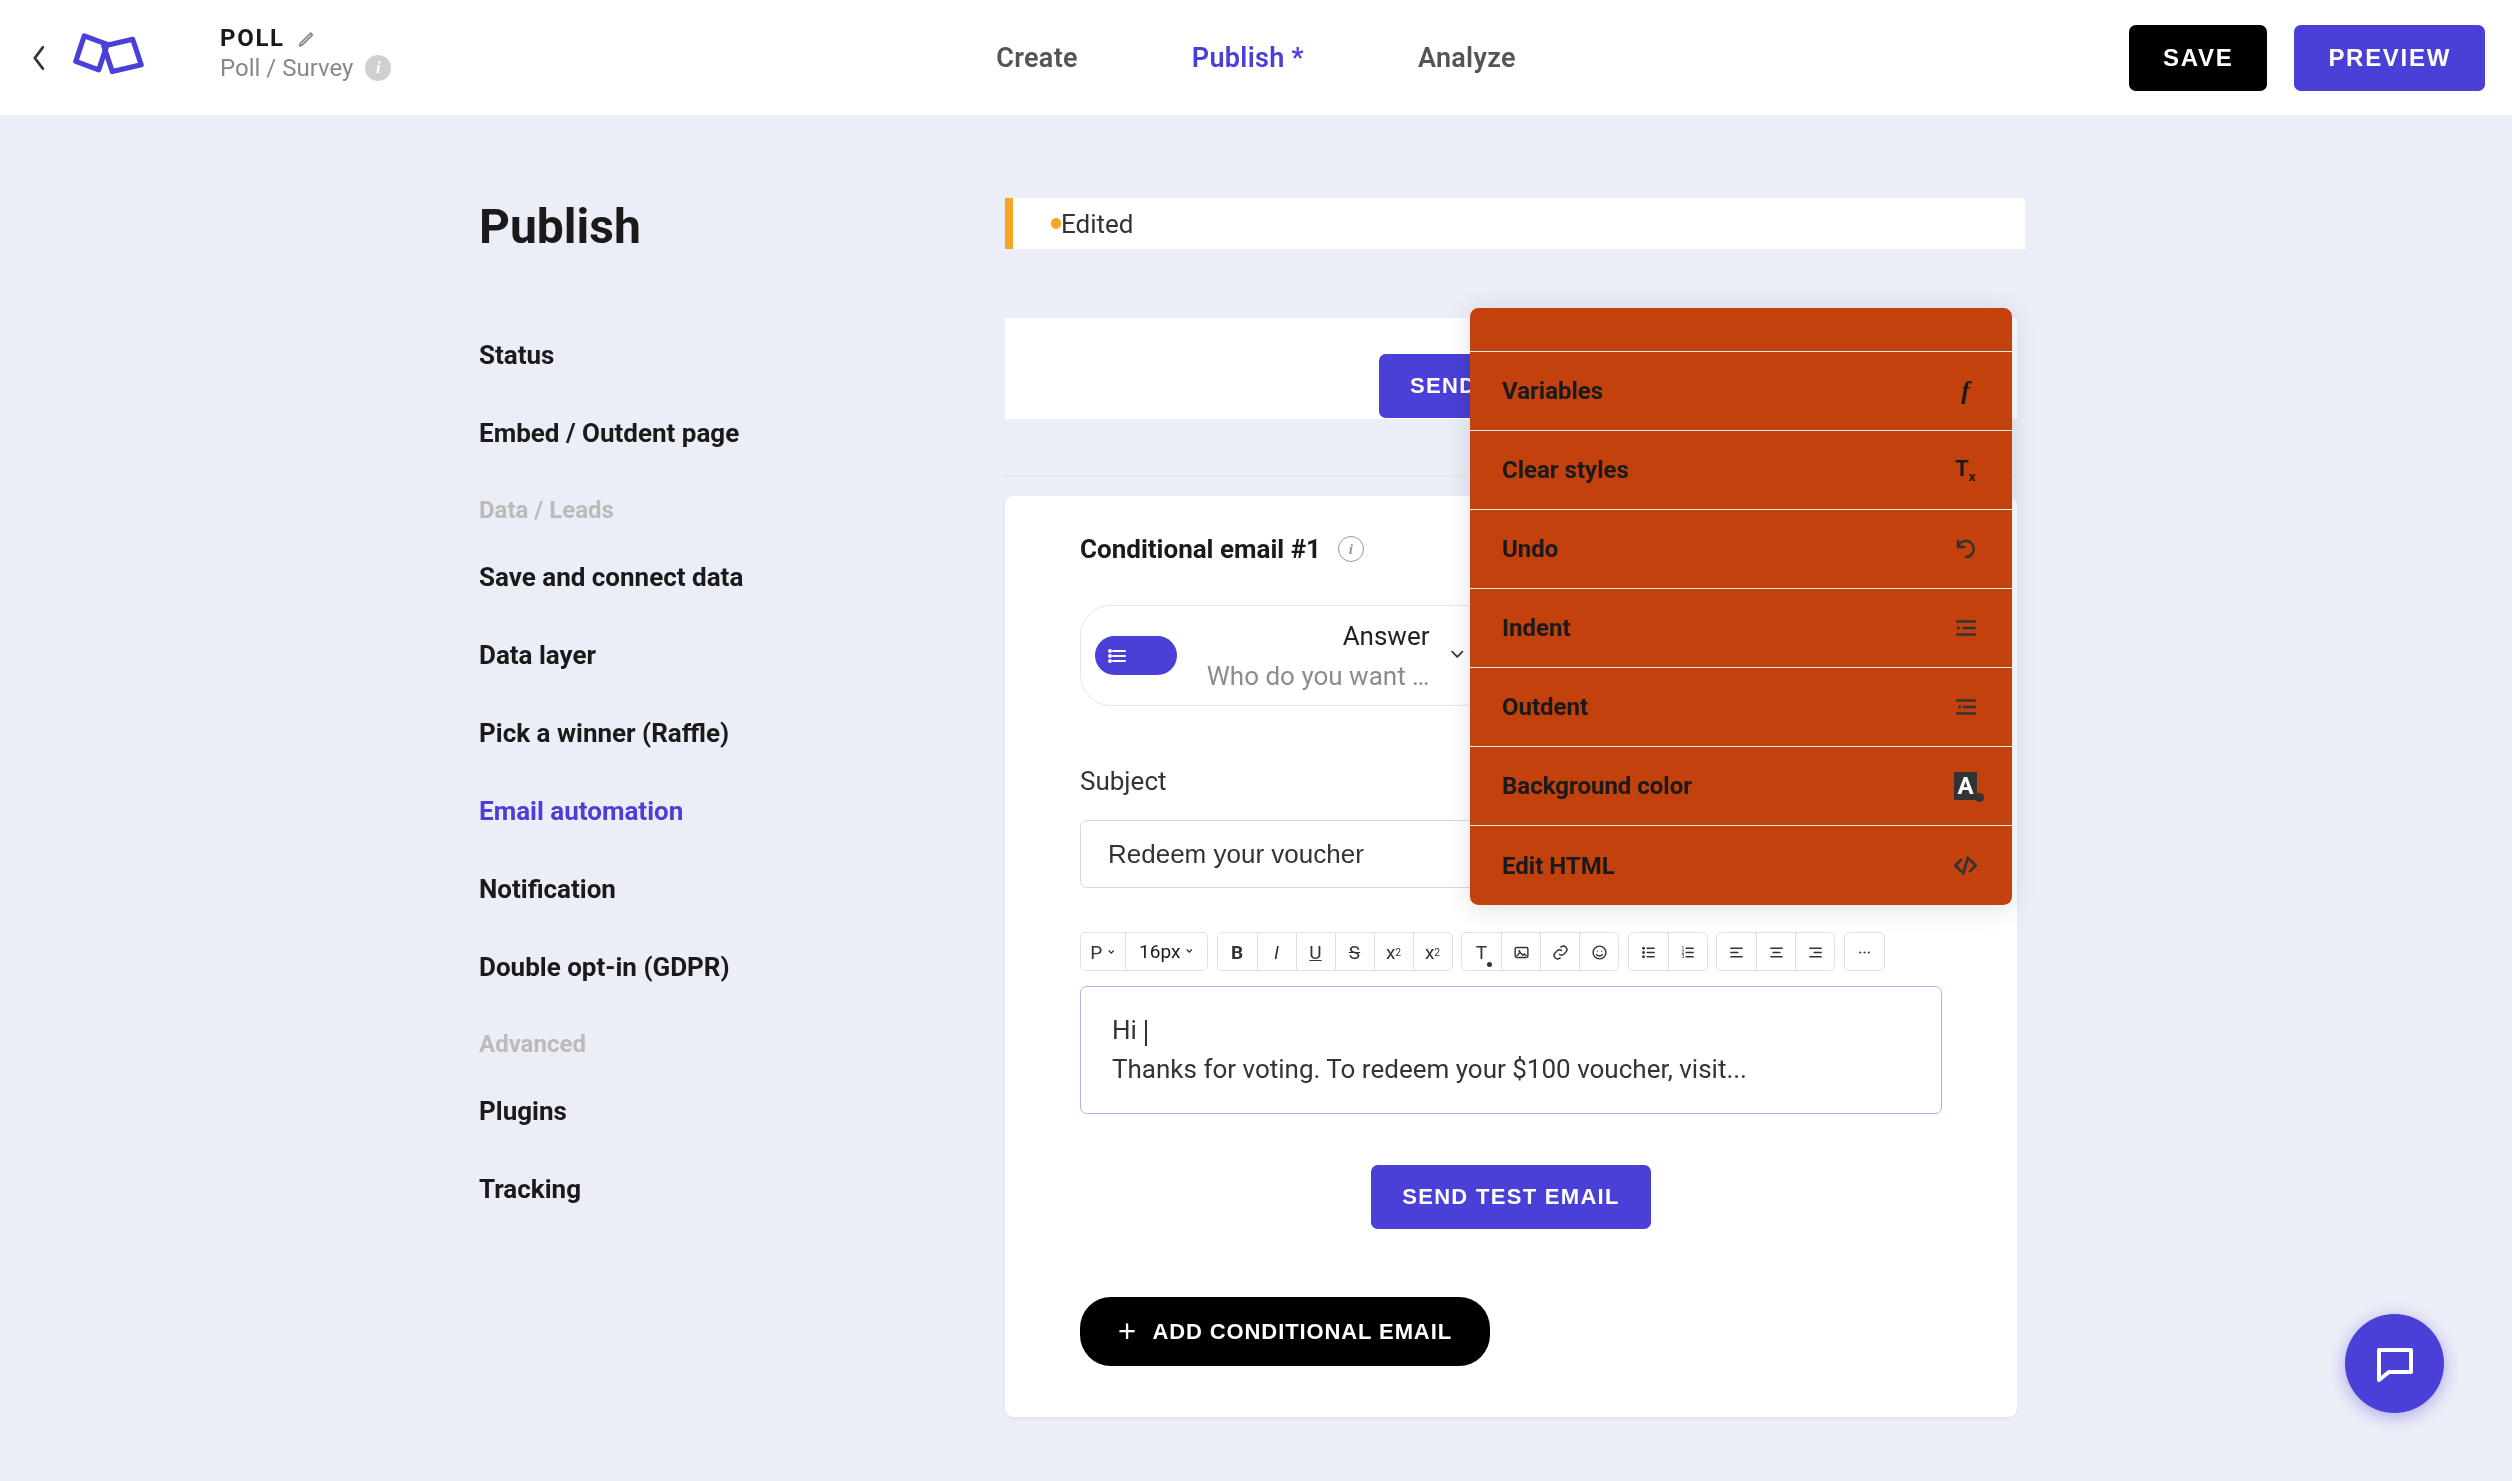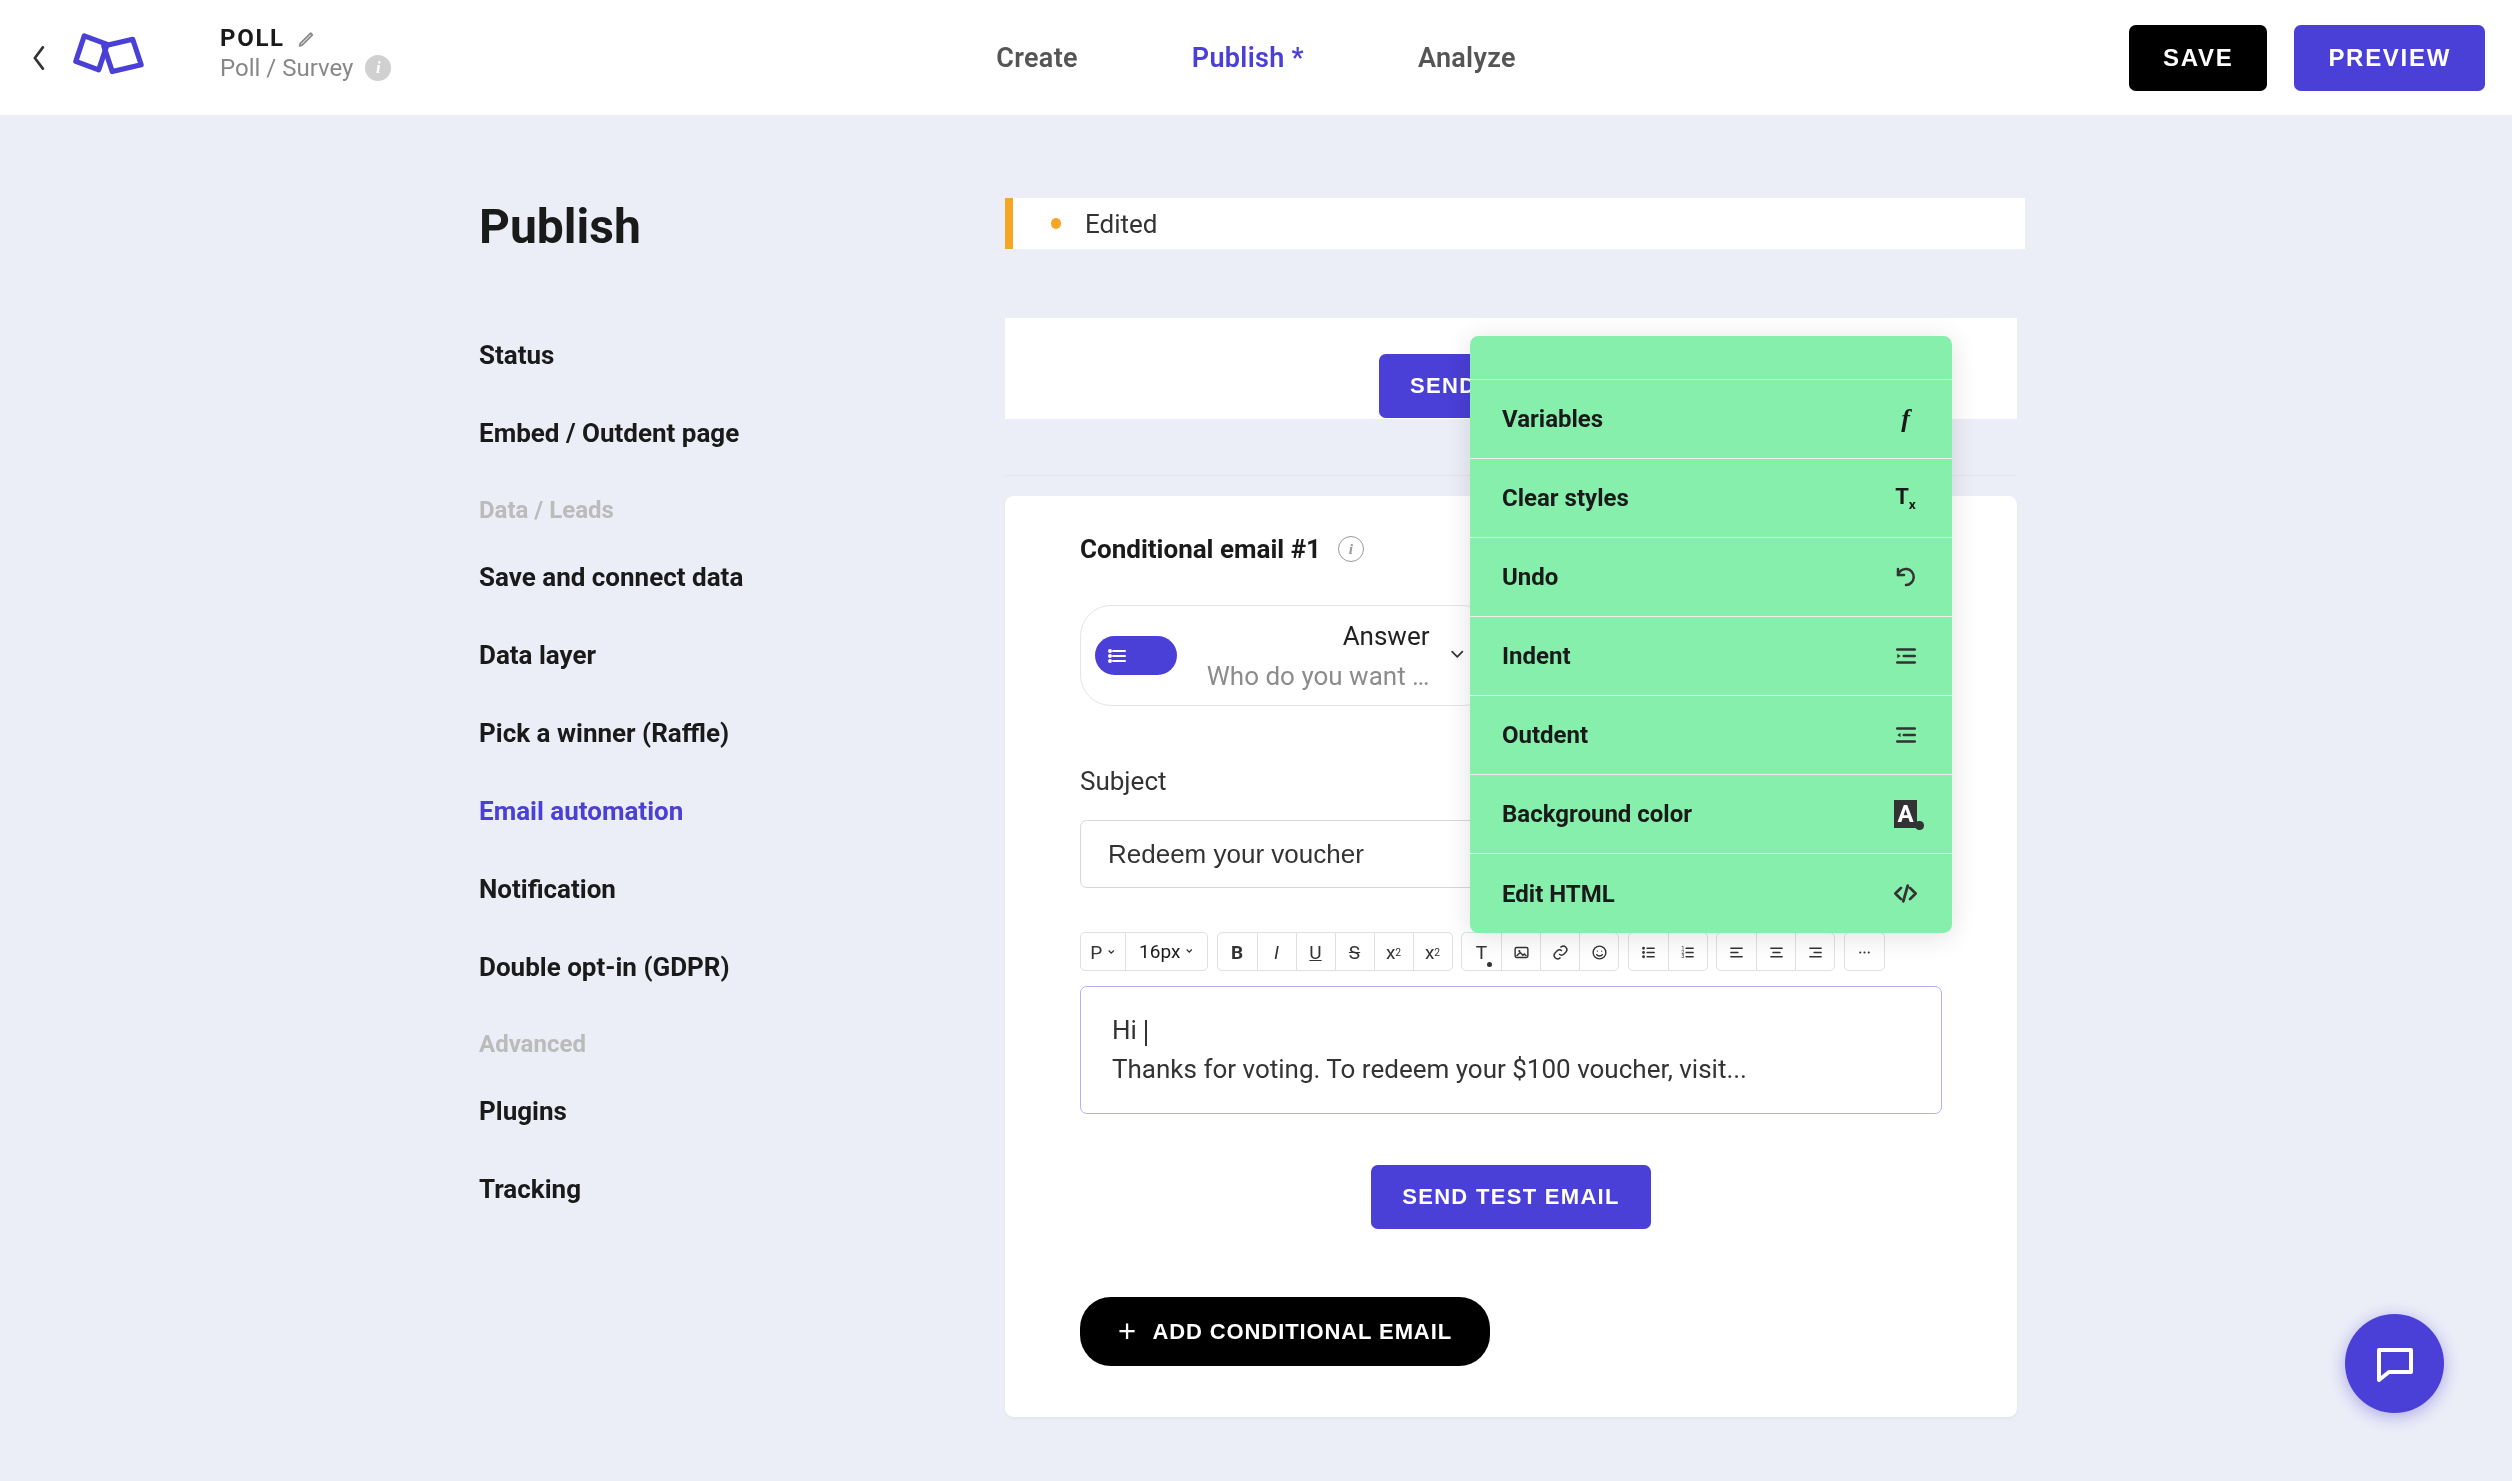--- a/index.html
+++ b/index.html
@@ -21,21 +21,21 @@
 .top-actions { position: absolute; right: 27px; display: flex; gap: 27px; }
 .btn { padding: 19px 34px; border-radius: 6.8px; font-size: 24px; font-weight: 700; letter-spacing: 1.7px; cursor: pointer; border: none; }
 .btn-dark { background: #000; color: #fff; }
 .btn-primary { background: #4a3fd6; color: #fff; }
 .main { display: flex; padding: 82px 0 0 0; position: relative; }
 .sidebar { width: 461px; margin-left: 479px; }
 .page-h1 { font-size: 48px; font-weight: 700; margin-bottom: 85px; }
 .side-link { font-size: 26px; font-weight: 700; margin-bottom: 48px; cursor: pointer; display: block; color: #1a1a1a; }
 .side-link.active { color: #4a3fd6; }
 .side-cat { font-size: 24px; font-weight: 700; color: #bbb; margin-bottom: 38px; margin-top: 24px; }
-.status-bar { position: absolute; left: 1005px; top: 198px; width: 1020px; height: 51px; background: #fff; display: flex; align-items: center; padding-left: 72px; border-radius: 0; border-left: 8.5px solid #f5a623; }
+.status-bar { position: absolute; left: 1005px; top: 198px; width: 1020px; height: 51px; background: #fff; display: flex; align-items: center; padding-left: 48px; border-radius: 0; border-left: 8.5px solid #f5a623; }
 .status-bar::before { content: ""; width: 10.3px; height: 10.3px; border-radius: 50%; background: #f5a623; margin-right: 22px; position: absolute; left: 38px; }
 .status-text { font-size: 26px; font-weight: 400; color: #333; }
 .send-test-top { position: absolute; left: 1379px; top: 354px; }
 .btn-send { background: #4a3fd6; color: #fff; padding: 19px 31px; border-radius: 6.8px; font-size: 22px; font-weight: 700; letter-spacing: 1.3px; border: none; cursor: pointer; }
 .card { position: absolute; left: 1005px; top: 489px; width: 1012px; background: #fff; border-radius: 8.5px; padding: 38px 75px 51px 75px; box-shadow: 0 1.7px 3.4px rgba(0,0,0,0.04); }
 .cond-title-row { display: flex; align-items: center; gap: 17px; margin-bottom: 41px; }
 .cond-title { font-size: 26px; font-weight: 700; }
 .info-sm { width: 26px; height: 26px; border-radius: 50%; border: 1.7px solid #999; display: flex; align-items: center; justify-content: center; color: #999; font-size: 15.4px; font-weight: 700; font-style: italic; font-family: Georgia, serif; }
 .answer-sel { display: flex; align-items: center; border: 0.9px solid #e5e5e5; border-radius: 31px; padding: 10.3px 26px 10.3px 13.7px; width: 414px; height: 101px; }
 .toggle-pill { width: 82px; height: 39px; border-radius: 20.5px; background: #4a3fd6; display: flex; align-items: center; justify-content: flex-start; padding: 0 6.8px; margin-right: 20.5px; }
@@ -51,21 +51,21 @@
 .tb-btn { width: 39px; height: 39px; display: flex; align-items: center; justify-content: center; cursor: pointer; font-size: 19px; color: #333; }
 .tb-btn + .tb-btn { border-left: 0.9px solid #e0e0e0; }
 .tb-para { width: 44px; justify-content: center; gap: 5.1px; display: flex; align-items: center; }
 .tb-fs { width: 82px; justify-content: center; gap: 5.1px; display: flex; align-items: center; border-left: 0.9px solid #e0e0e0; font-size: 19px; }
 .editor { border: 1.7px solid #b5aef0; border-radius: 6.8px; margin-top: 15.4px; padding: 24px 31px; min-height: 126px; font-size: 26px; line-height: 1.5; color: #333; }
 .cursor-bar { display: inline-block; width: 1.7px; height: 26px; background: #333; vertical-align: middle; margin: 0 1.7px; }
 .send-test-bottom-wrap { display: flex; justify-content: center; margin-top: 51px; }
 .add-cond-wrap { margin-top: 68px; }
 .btn-add { background: #000; color: #fff; padding: 19px 38px; border-radius: 31px; font-size: 22px; font-weight: 700; letter-spacing: 0.9px; border: none; cursor: pointer; display: flex; align-items: center; gap: 15.4px; }
 .plus-icon { font-size: 31px; font-weight: 300; line-height: 1; }
-.dropdown { position: absolute; left: 1470px; top: 336px; width: 482px; background: #86efac; border-radius: 8.5px; box-shadow: 0 3.4px 27px rgba(0,0,0,0.12); z-index: 50; overflow: hidden; }
+.dropdown { position: absolute; left: 1470px; top: 308px; width: 542px; background: #c2410c; border-radius: 8.5px; box-shadow: 0 3.4px 27px rgba(0,0,0,0.12); z-index: 50; overflow: hidden; }
 .dd-spacer { height: 44px; border-bottom: 0.9px solid #eee; }
 .dd-item { height: 79px; display: flex; align-items: center; justify-content: space-between; padding: 0 32px; border-bottom: 0.9px solid #eee; cursor: pointer; }
 .dd-item:last-child { border-bottom: none; }
 .dd-label { font-size: 24px; font-weight: 700; }
 .dd-icon { width: 29px; height: 29px; display: flex; align-items: center; justify-content: center; }
 .chat-fab { position: absolute; right: 68px; bottom: 68px; width: 99px; height: 99px; border-radius: 50%; background: #4a3fd6; display: flex; align-items: center; justify-content: center; cursor: pointer; box-shadow: 0 3.4px 17px rgba(74,63,214,0.4); }
 .chat-fab svg { width: 48px; height: 48px; color: #fff; }
 .content-top-bg { position: absolute; left: 1005px; top: 318px; width: 1012px; height: 101px; background: #fff; }
 .content-sep { position: absolute; left: 1005px; top: 475px; width: 1012px; border-top: 0.9px solid #e5e5e5; }
 .card { top: 496px; }

